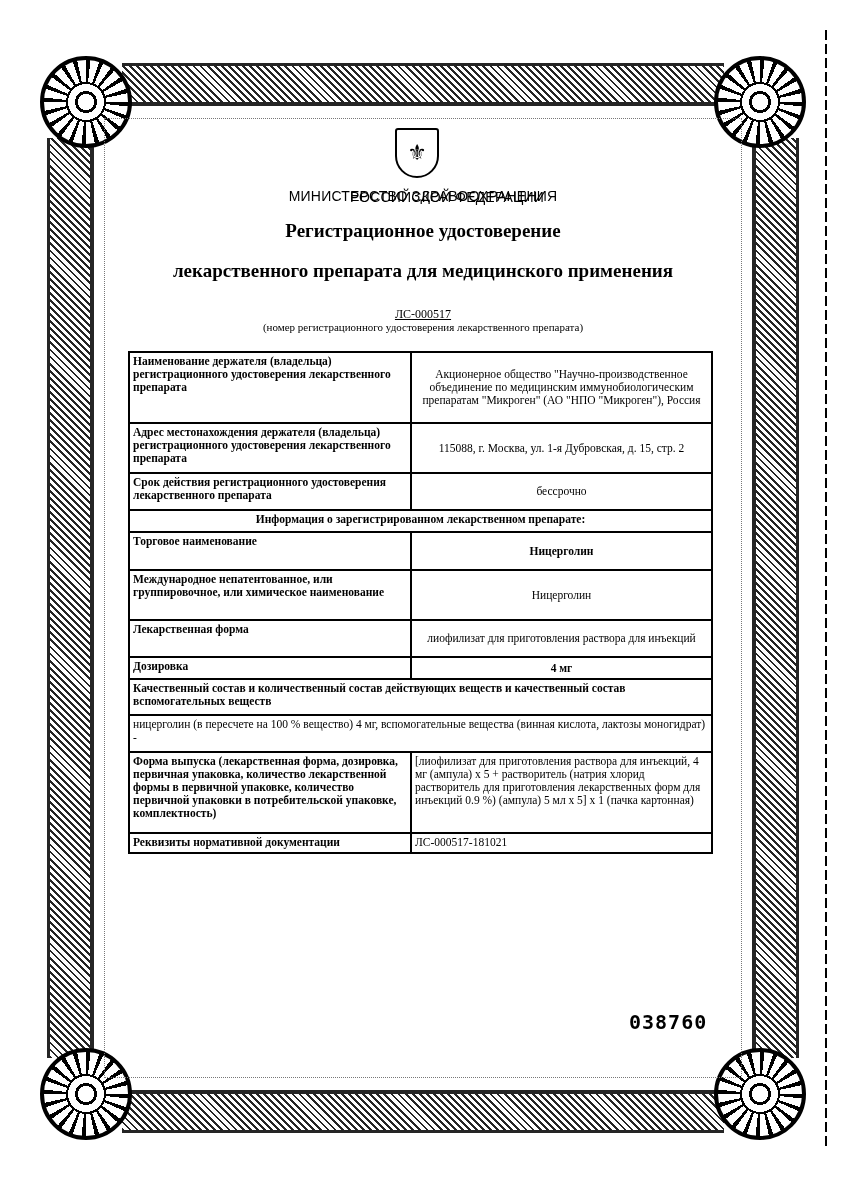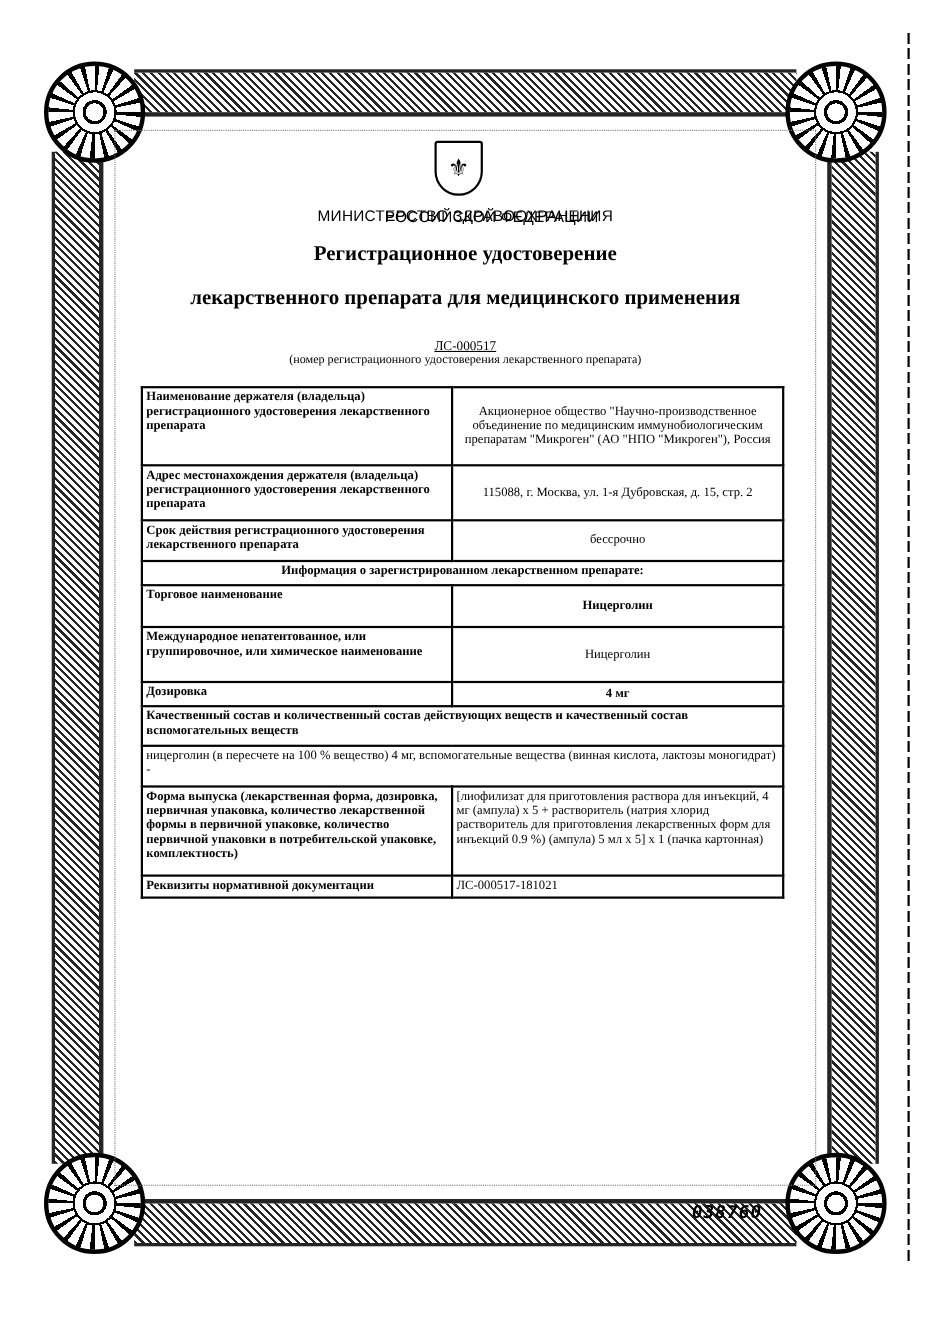--- a/index.html
+++ b/index.html
@@ -36,21 +36,21 @@
   
   table.cert { position:absolute; left:128px; top:351px; width:585px; border-collapse:collapse; font-size:11.5px; line-height:13px; }
   table.cert td { border:2px solid #000; padding:2px 3px; vertical-align:top; }
   td.lbl { width:274px; font-weight:bold; }
   td.val { text-align:center; vertical-align:middle !important; }
   td.full-center { text-align:center; font-weight:bold; }
   td.full-left { text-align:left;margin-left:36px; }
   td.bold { font-weight:bold; }
   td.val-left { text-align:left; }
 
-  .serial { position:absolute; left:629px; top:1092px; font-family:"DejaVu Sans Mono", monospace; font-weight:bold; font-size:16px; letter-spacing:1px;font-style:italic; }
+  .serial { position:absolute; left:629px; top:1010px; font-family:"DejaVu Sans Mono", monospace; font-weight:bold; font-size:20px; letter-spacing:1px; }
 </style>
 </head>
 <body>
 
 <div class="frame-outer">
   <div class="border-band band-top"></div>
   <div class="border-band band-bottom"></div>
   <div class="border-band band-left"></div>
   <div class="border-band band-right"></div>
   <div class="rosette ros-tl"></div>
@@ -87,20 +87,24 @@
     <td colspan="2" class="full-center">Информация о зарегистрированном лекарственном препарате:</td>
   </tr>
   <tr style="height:38px">
     <td class="lbl">Торговое наименование</td>
     <td class="val bold">Ницерголин</td>
   </tr>
   <tr style="height:50px">
     <td class="lbl">Международное непатентованное, или группировочное, или химическое наименование</td>
     <td class="val">Ницерголин</td>
   </tr>
+  <tr style="height:37px">
+    <td class="lbl">Лекарственная форма</td>
+    <td class="val">лиофилизат для приготовления раствора для инъекций</td>
+  </tr>
   <tr style="height:22px">
     <td class="lbl">Дозировка</td>
     <td class="val bold">4 мг</td>
   </tr>
   <tr style="height:36px">
     <td colspan="2" class="full-left bold">Качественный состав и количественный состав действующих веществ и качественный состав вспомогательных веществ</td>
   </tr>
   <tr style="height:37px">
     <td colspan="2" class="full-left">ницерголин (в пересчете на 100 % вещество) 4 мг, вспомогательные вещества (винная кислота, лактозы моногидрат) -</td>
   </tr>

